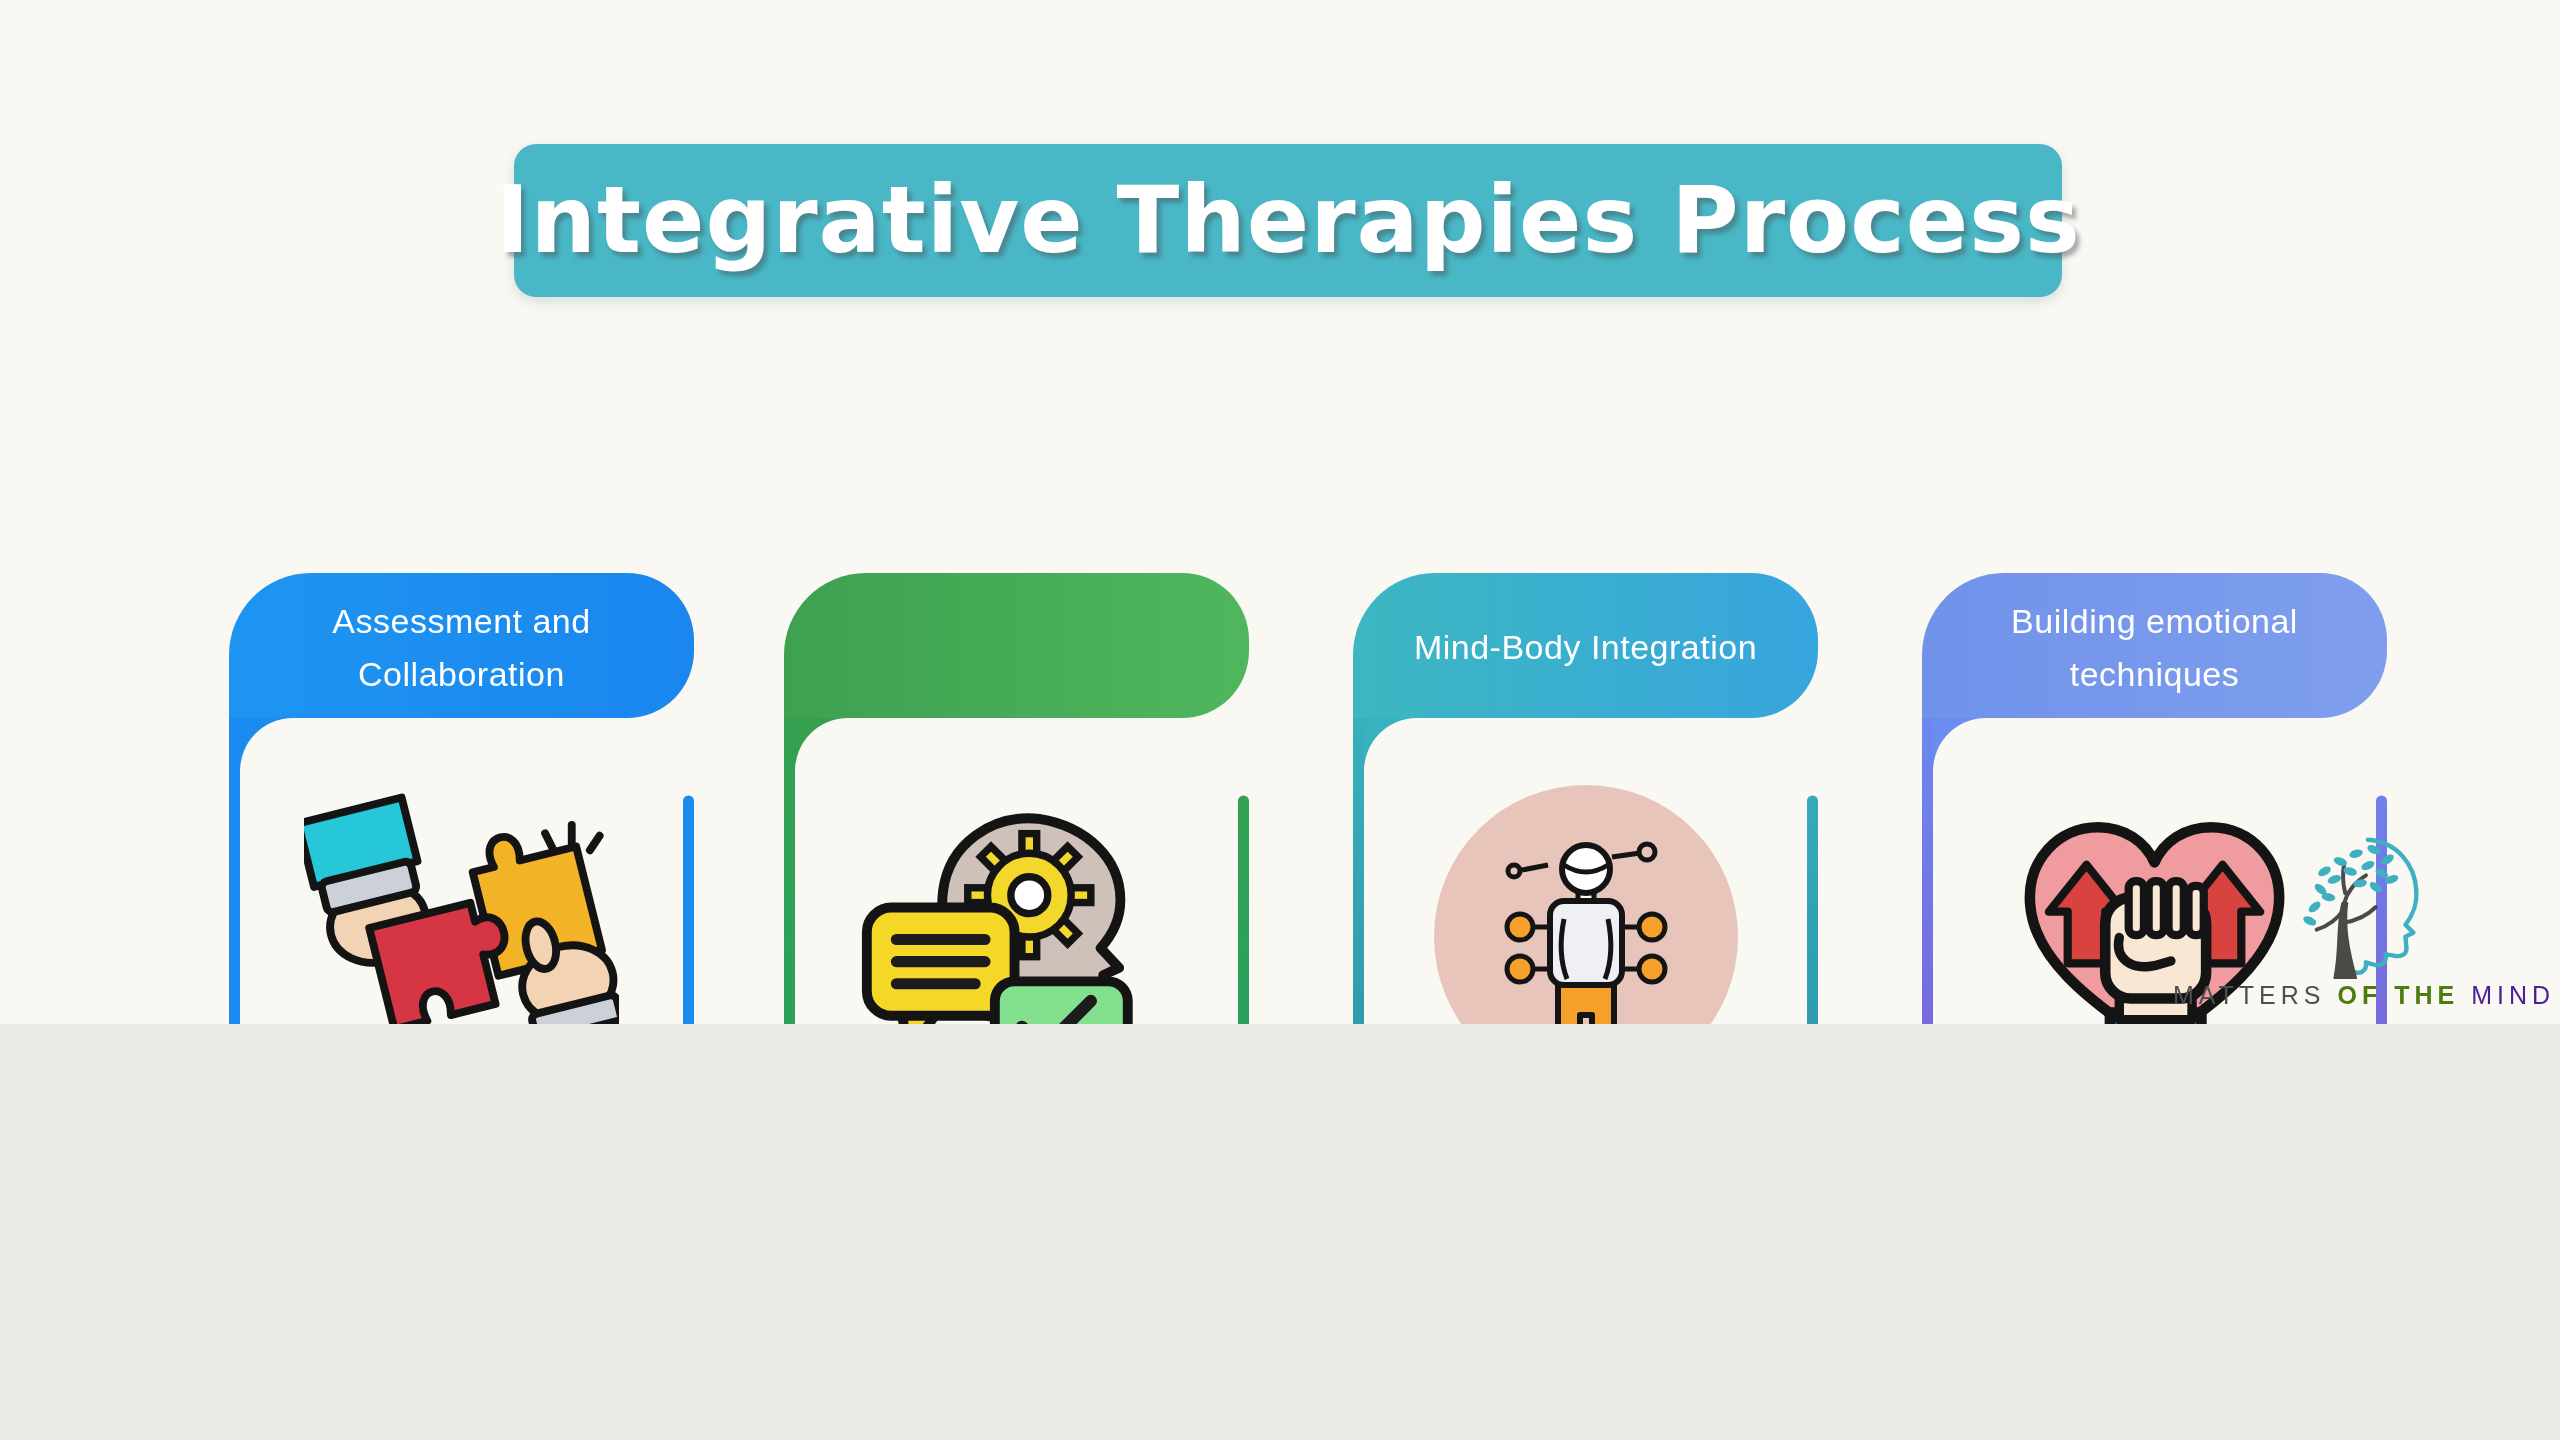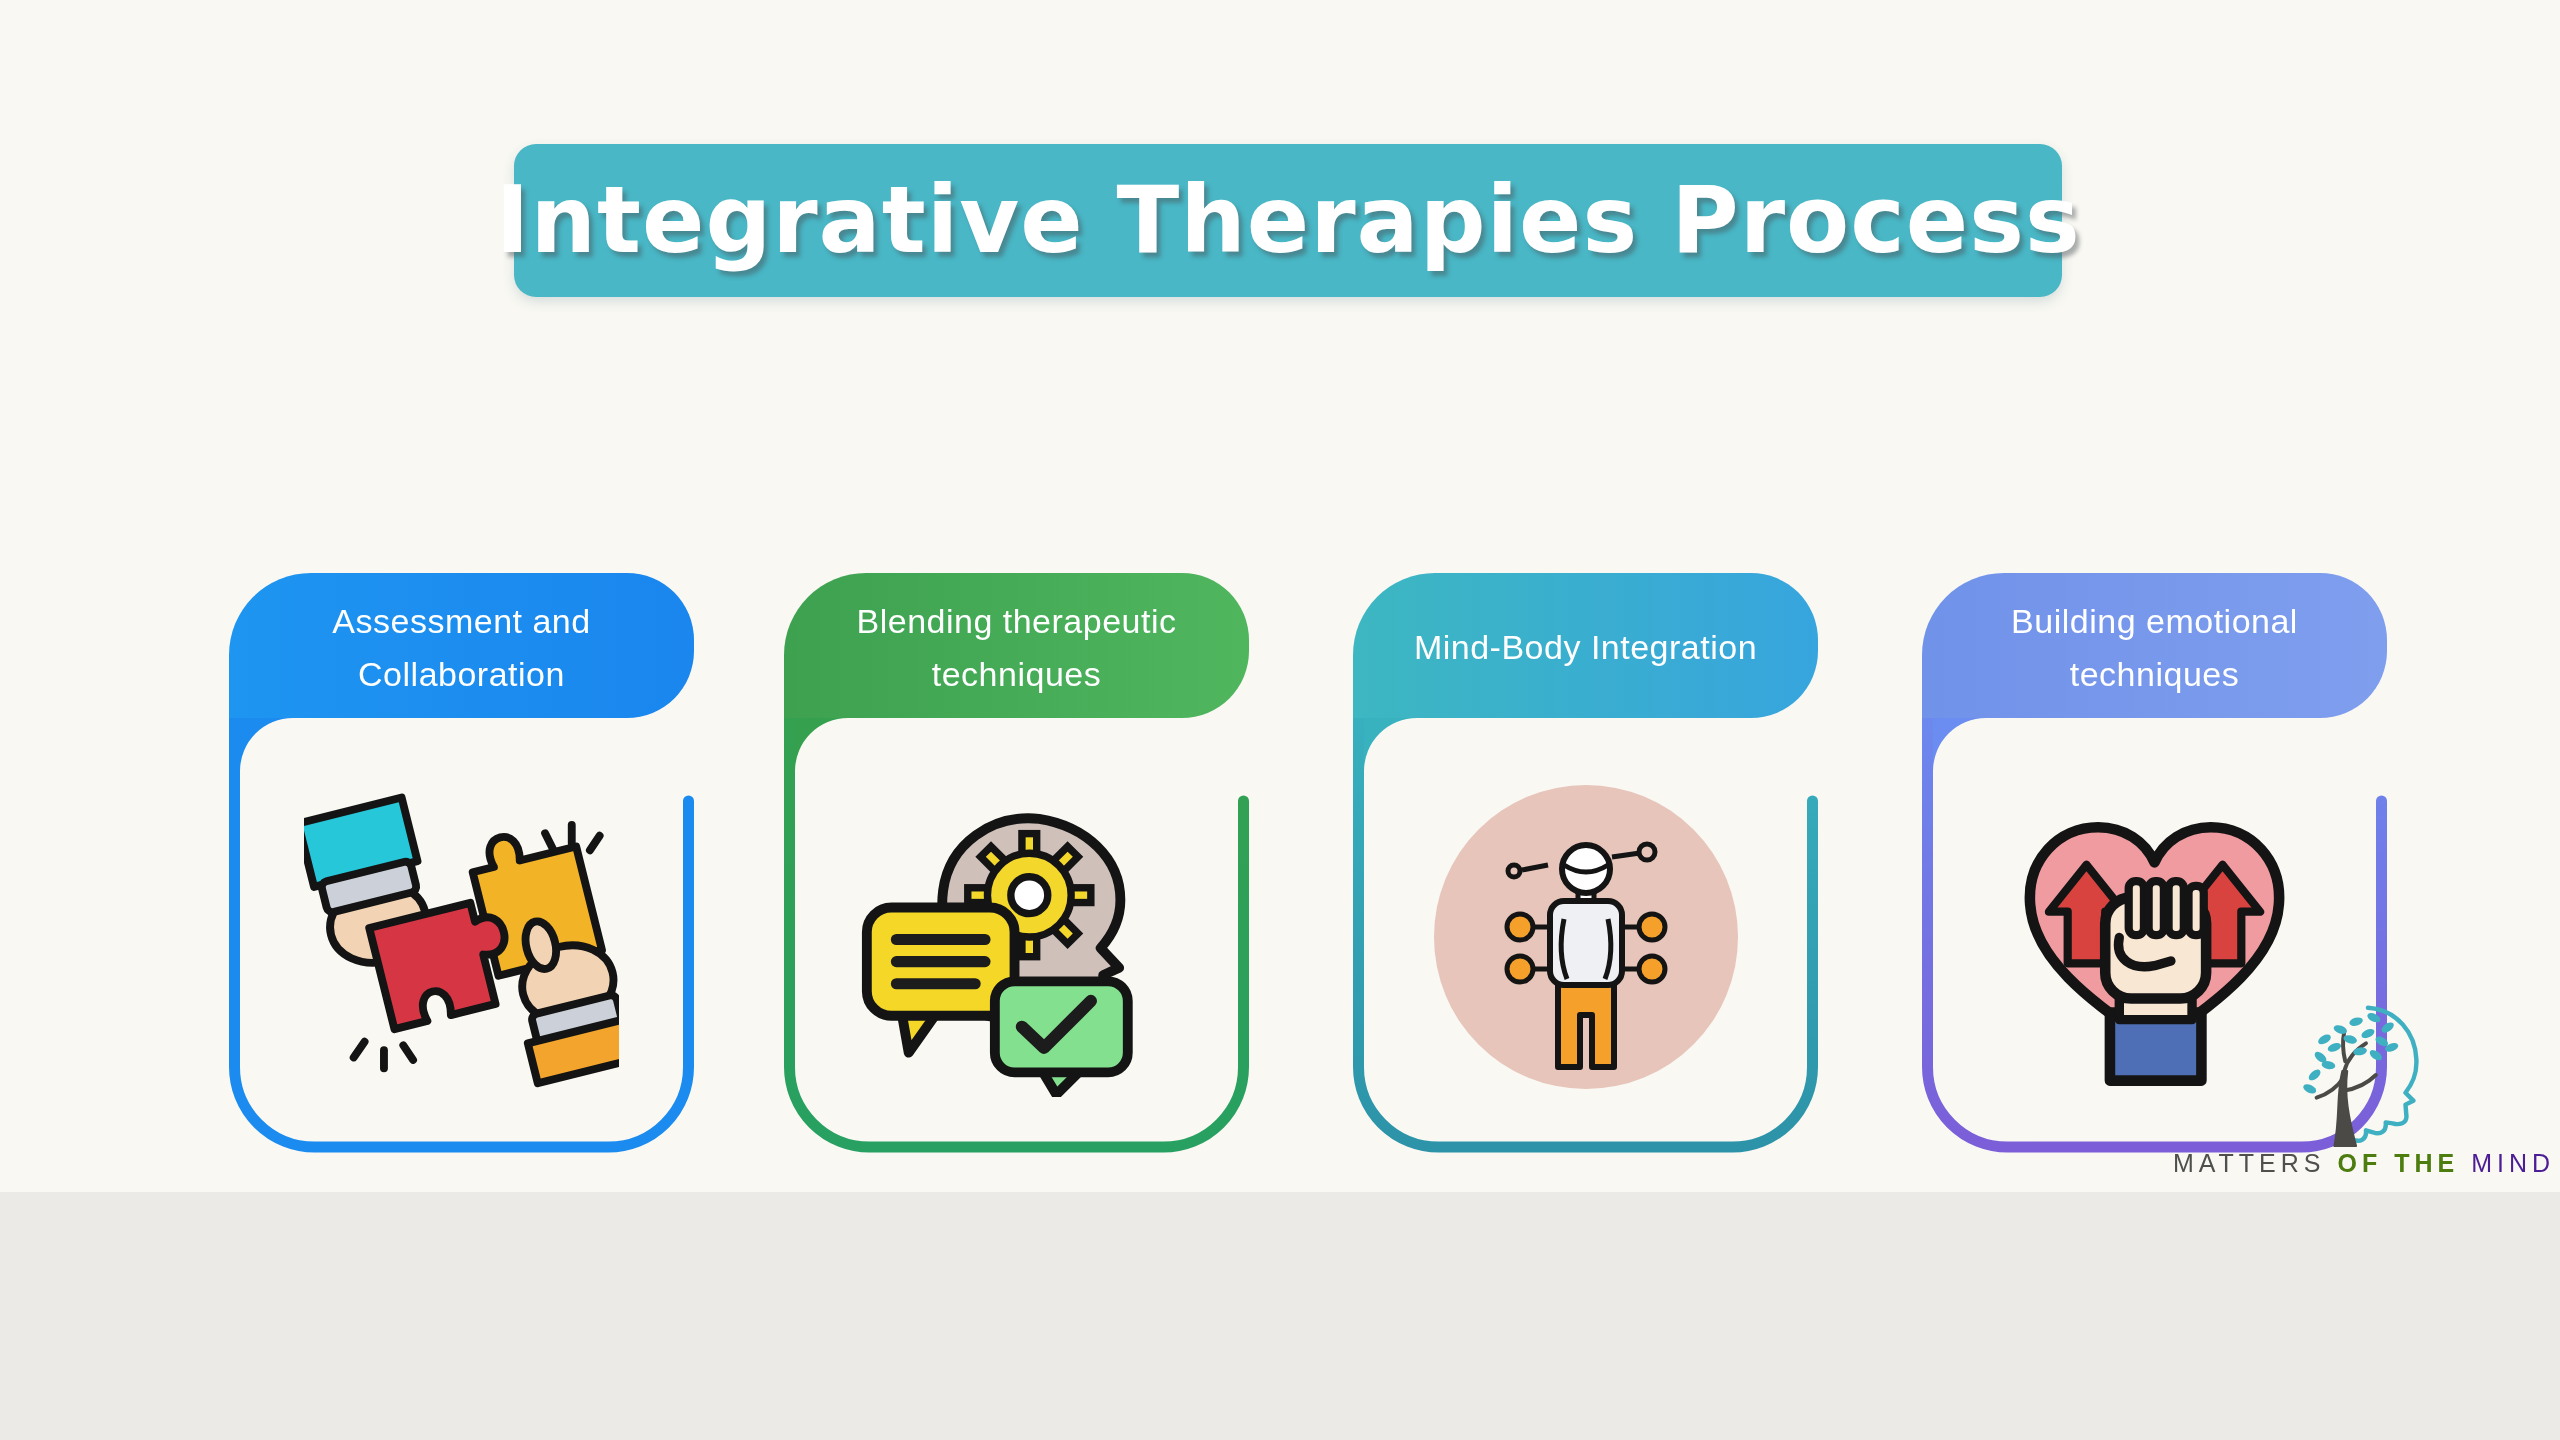--- a/index.html
+++ b/index.html
@@ -1,17 +1,17 @@
 <!DOCTYPE html>
 <html><head>
 <meta charset="utf-8">
 <style>
   html,body{margin:0;padding:0;background:#eceae6;}
   .stage{
-    position:relative;width:2560px;height:1192px;overflow:hidden;
+    position:relative;width:2560px;height:1024px;overflow:hidden;
     background:#f9f8f3;
     font-family:"Liberation Sans","DejaVu Sans",sans-serif;
   }
   .title-banner{
     position:absolute;left:514px;top:144px;width:1548px;height:153px;
     border-radius:22px;display:flex;align-items:center;justify-content:center;
     box-shadow:0 5px 12px rgba(60,110,120,.18);
   }
   .title-text{
     color:#ffffff;font-family:"DejaVu Sans","Liberation Sans",sans-serif;
@@ -108,23 +108,20 @@
           </linearGradient>
         <linearGradient id="gb1" x1="0" y1="0" x2="0" y2="1">
             <stop offset="0" stop-color="#35a14f"></stop>
             <stop offset="1" stop-color="#27a061"></stop>
           </linearGradient>
       </defs>
       <path d="M5.5,112 L5.5,494 A80,80 0 0 0 85.5,574 L379.5,574 A80,80 0 0 0 459.5,494 L459.5,228" fill="none" stroke="url(#gb1)" stroke-width="11" stroke-linecap="round"></path>
       <path class="fillet" d="M11,145 L64,145 A53,53 0 0 0 11,198 Z" fill="#35a14f"></path>
       <path d="M0,145 L0,82 A82,82 0 0 1 82,0 L398,0 A67,67 0 0 1 465,67 L465,78 A67,67 0 0 1 398,145 Z" fill="url(#gh1)"></path>
     </svg>
-    <div class="card-header">
-      <span>Blending therapeutic techniques</span>
-    </div>
     <div class="icon-zone">
 
       <svg width="320" height="320" viewBox="0 0 260 260">
 
         <path d="M100,168 C78,152 66,122 70,92 C75,54 110,30 148,34 C186,40 214,66 214,100
                  C214,116 207,129 198,139 L213,155 L200,161 L201,175 C201,183 193,185 184,183 L171,181
                  C171,193 161,199 149,195 L128,188 C119,196 106,197 100,190 Z" fill="#cfc0ba" stroke="#141414" stroke-width="8" stroke-linejoin="round"></path>
 
         <g fill="#f3d72b" stroke="#141414" stroke-width="6">
           <g>

